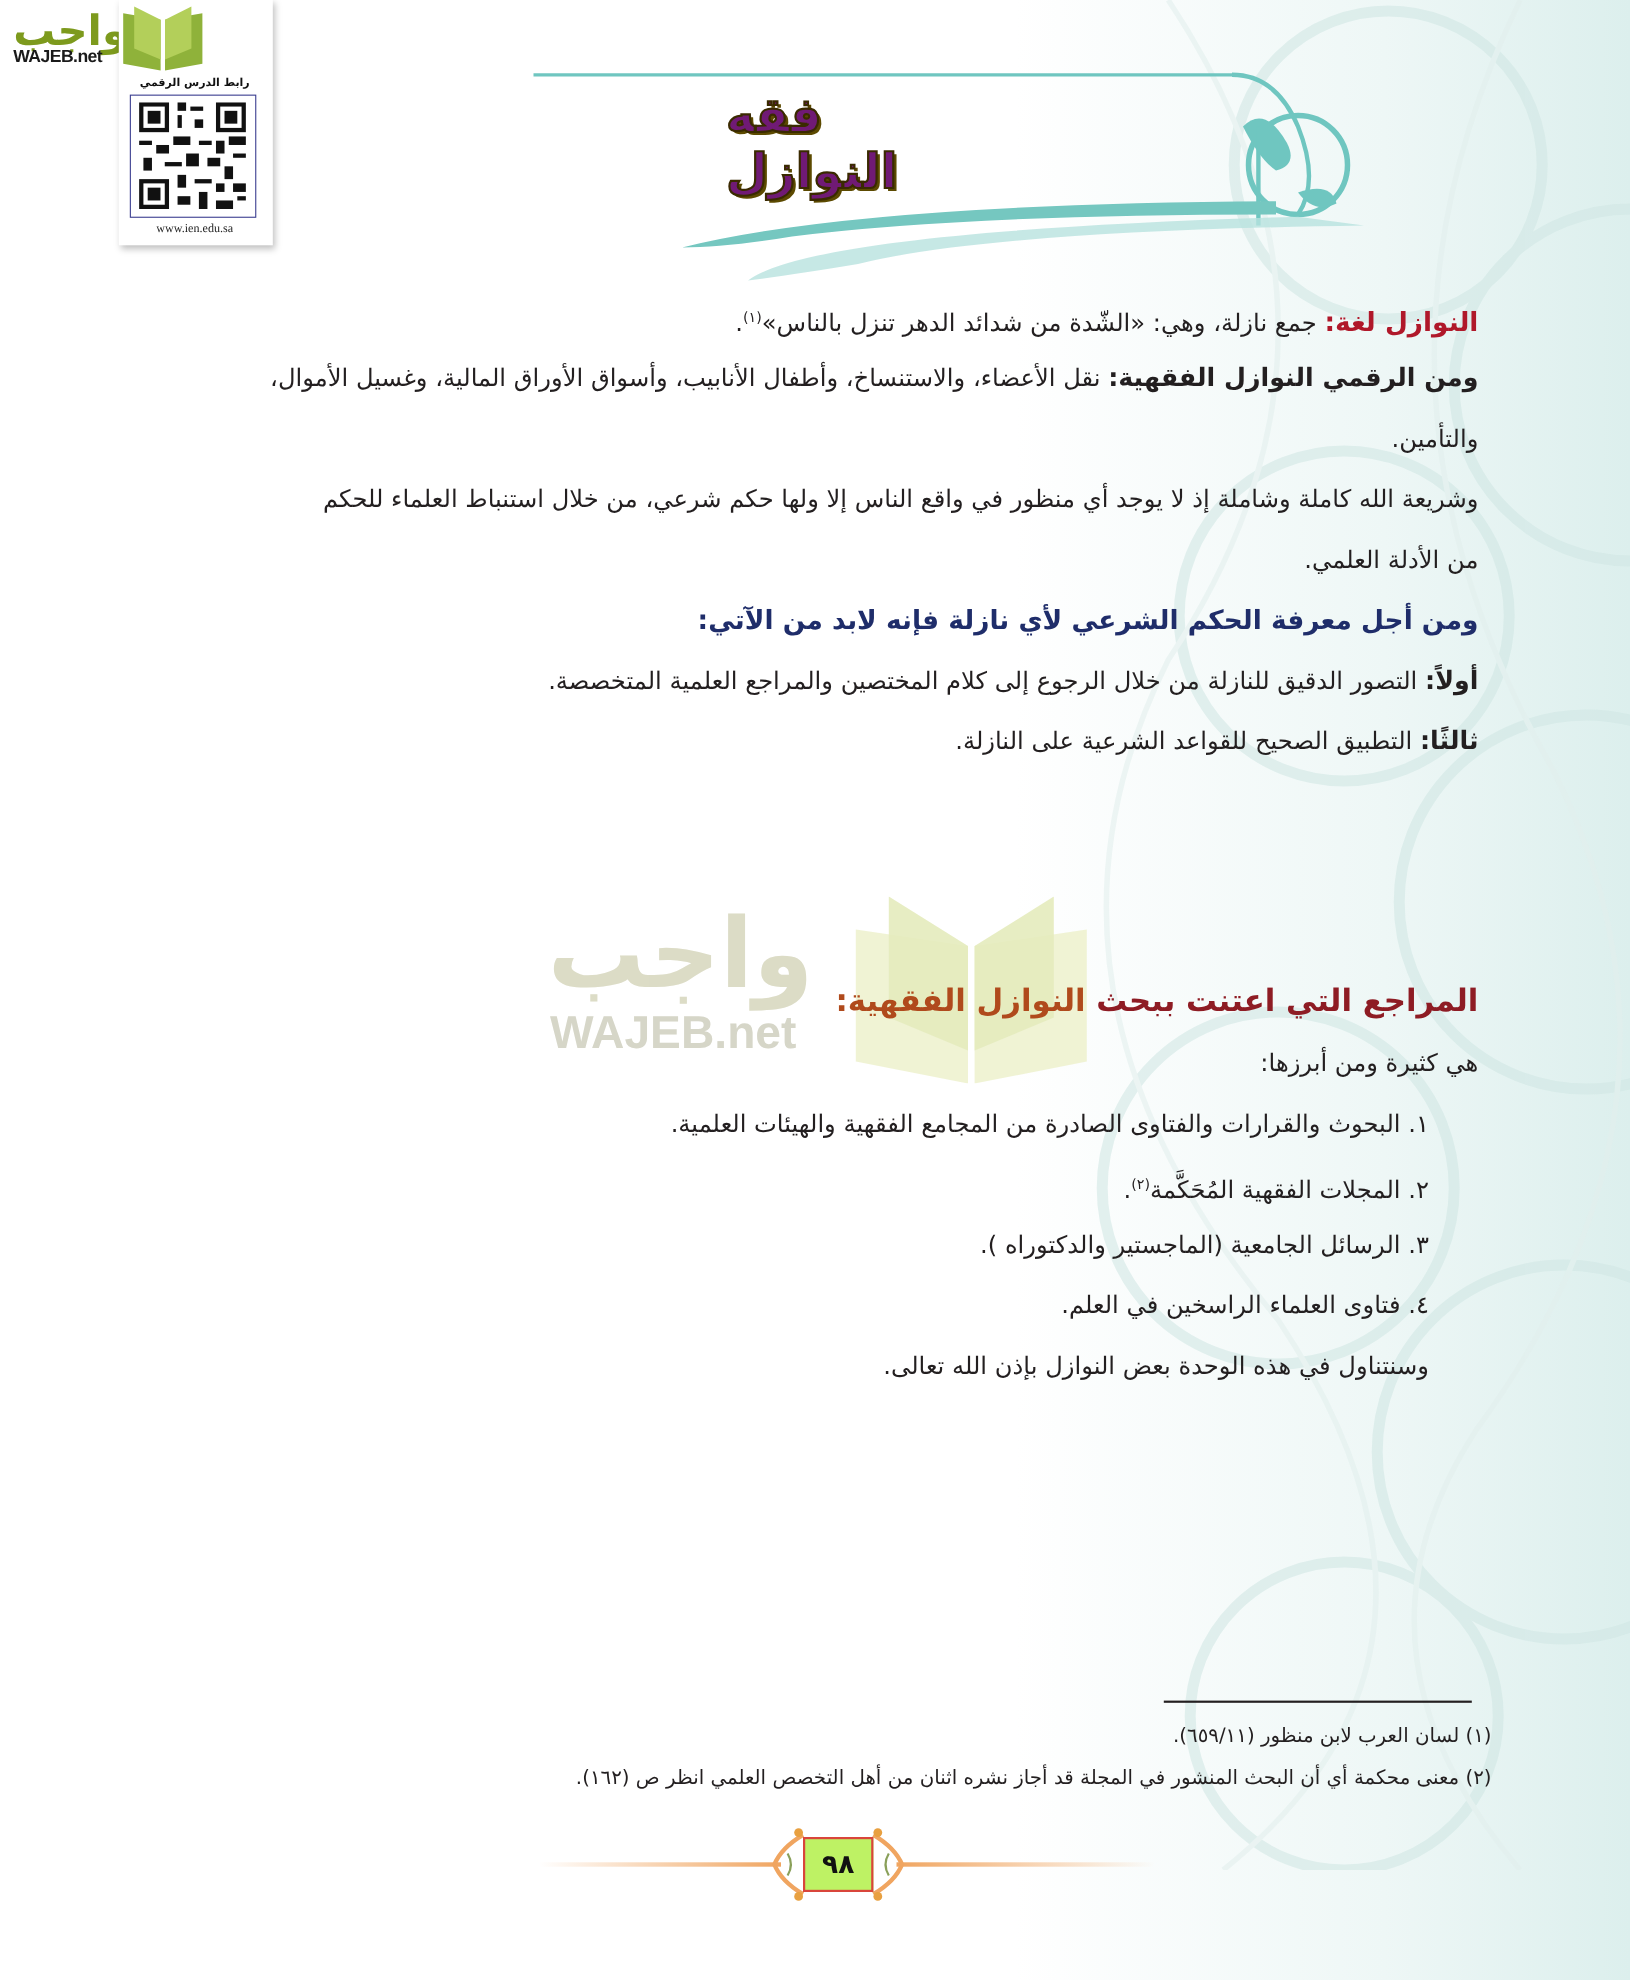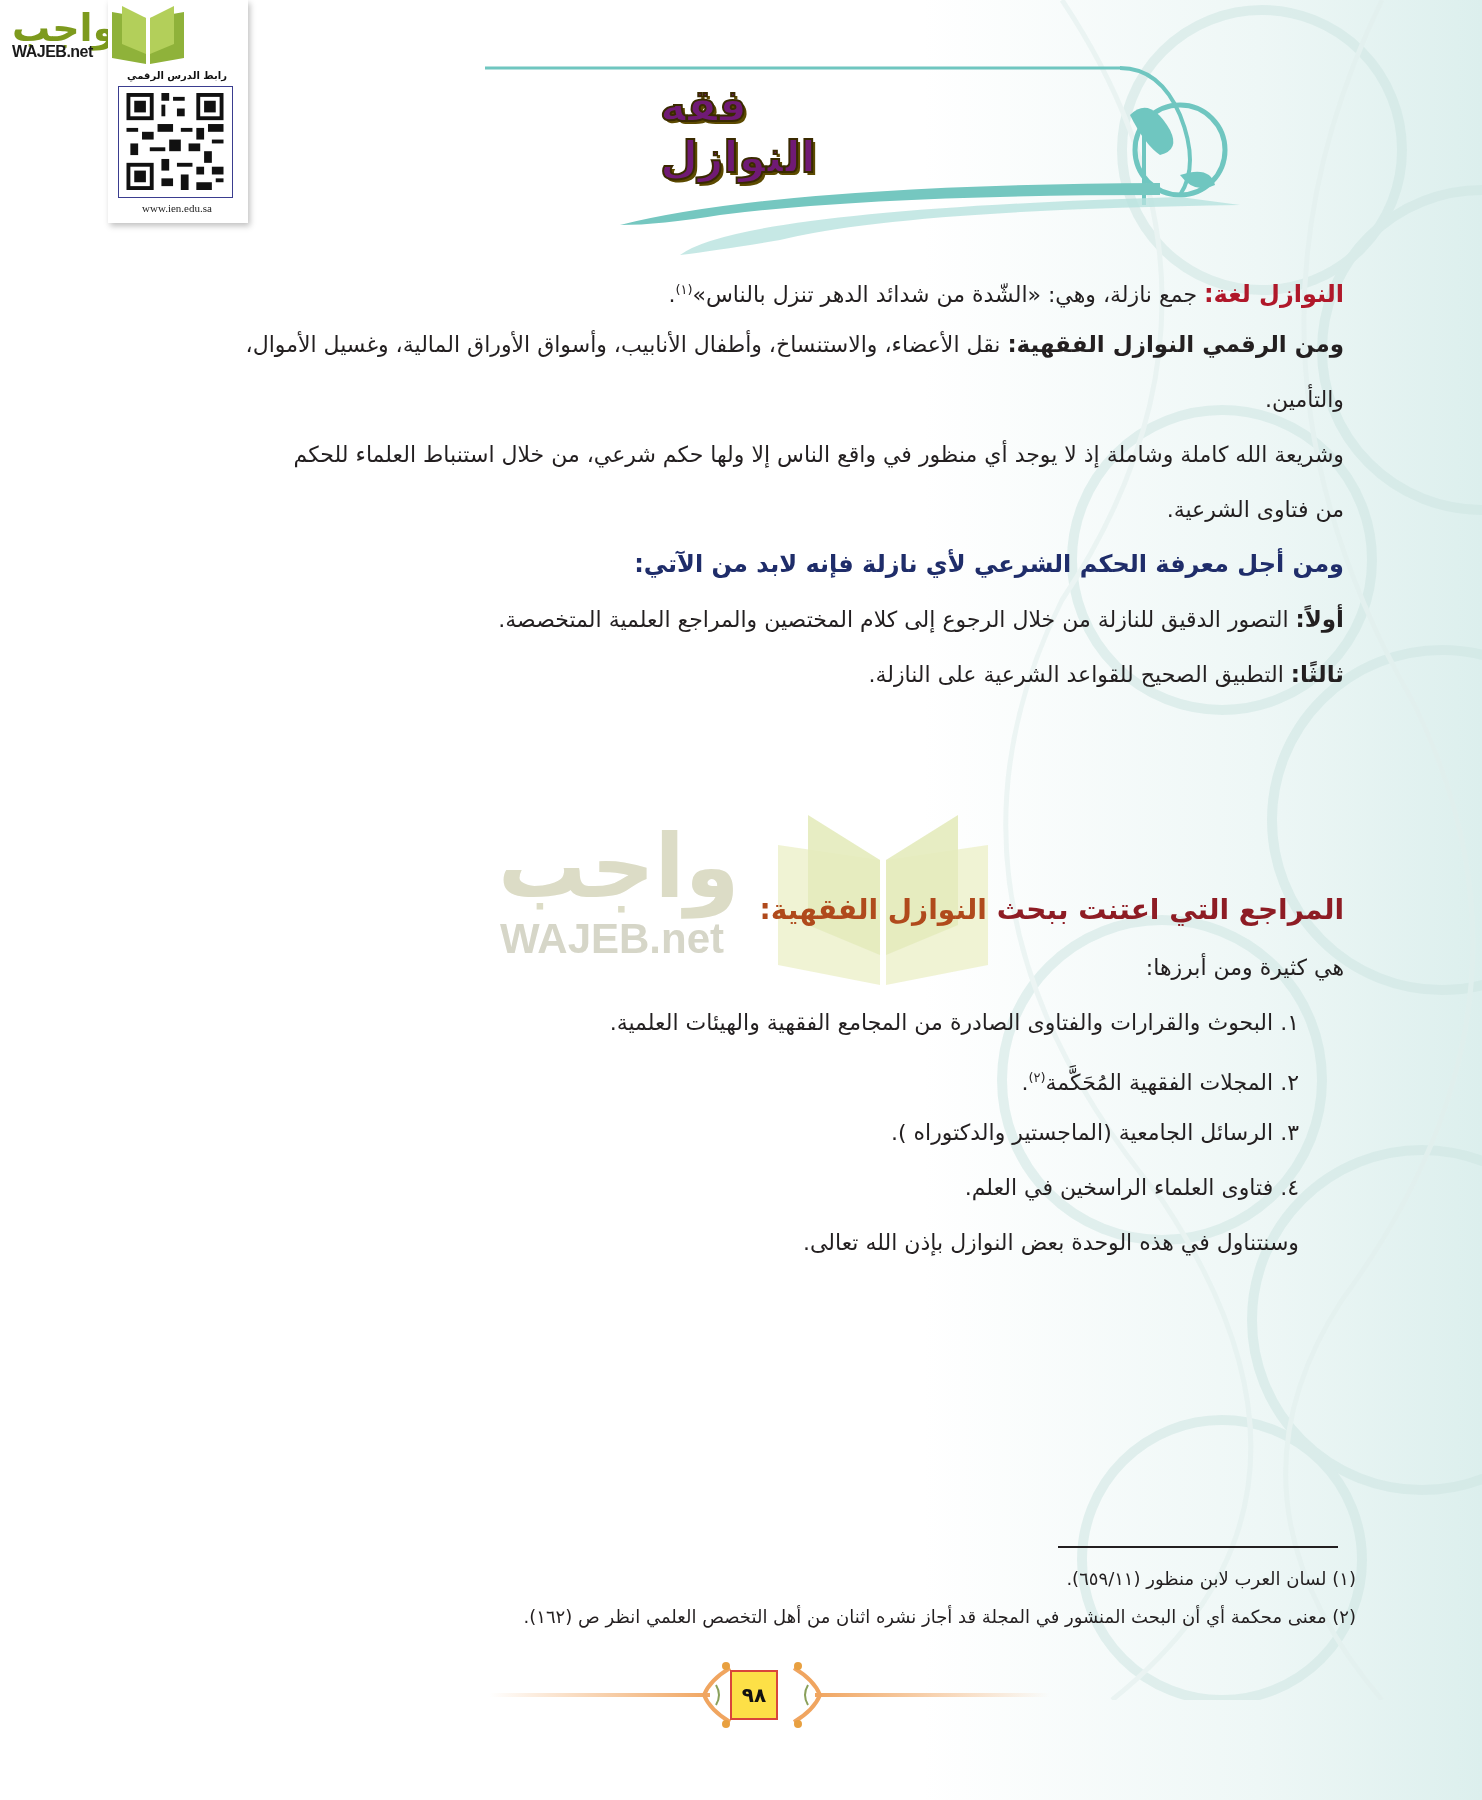--- a/index.html
+++ b/index.html
@@ -84,23 +84,23 @@
     .wm-book { position: absolute; left: 280px; top: 0; width: 230px; height: 170px; }
     
     .fn-rule { position: absolute; left: 1058px; top: 1546px; width: 280px; height: 2px; background: #231f20; z-index: 2; }
     .footnotes { position: absolute; right: 126px; top: 1560px; width: 1000px; direction: rtl; text-align: right; z-index: 2; }
     .fn { font-size: 18px; line-height: 38px; white-space: nowrap; }
     
     .pager { position: absolute; left: 490px; top: 1660px; width: 560px; height: 70px; z-index: 2; }
     .pager-line { position: absolute; top: 33px; height: 4px; background: linear-gradient(to right, rgba(245,180,120,0), #f0a560); }
     .pager-line.r { background: linear-gradient(to left, rgba(245,180,120,0), #f0a560); }
     .pager-box {
-      position: absolute; left: 240px; top: 10px; width: 48px; height: 50px;
-      background: #fde047; border: 2px solid #d9453b; text-align: center;
-      font-size: 20px; font-weight: bold; line-height: 46px; color: #111; direction: rtl;
+      position: absolute; left: 240px; top: 10px; width: 64px; height: 50px;
+      background: #bef264; border: 2px solid #d9453b; text-align: center;
+      font-size: 24px; font-weight: bold; line-height: 46px; color: #111; direction: rtl;
     }
   </style>
 </head>
 <body>
 
 <div class="bg-tint"></div>
 <svg class="bg-pattern" viewBox="0 0 520 1700">
   <g fill="none" stroke="#cfe6e3" stroke-width="10">
     <circle cx="300" cy="150" r="140"></circle>
     <circle cx="520" cy="350" r="160"></circle>
@@ -184,21 +184,21 @@
 
 <div class="content">
   <div class="line">
     <span class="term-red">النوازل لغة:</span><span> جمع نازلة، وهي: «الشّدة من شدائد الدهر تنزل بالناس»</span><sup>(١)</sup><span>.</span>
   </div>
   <div class="line">
     <span class="term-dark">ومن الرقمي النوازل الفقهية:</span><span> نقل الأعضاء، والاستنساخ، وأطفال الأنابيب، وأسواق الأوراق المالية، وغسيل الأموال،</span>
   </div>
   <div class="line">والتأمين.</div>
   <div class="line">وشريعة الله كاملة وشاملة إذ لا يوجد أي منظور في واقع الناس إلا ولها حكم شرعي، من خلال استنباط العلماء للحكم</div>
-  <div class="line">من فتاوى الشرعية.</div>
+  <div class="line">من الأدلة العلمي.</div>
   <div class="line heading-navy">ومن أجل معرفة الحكم الشرعي لأي نازلة فإنه لابد من الآتي:</div>
   <div class="line">
     <span class="term-dark">أولاً:</span><span> التصور الدقيق للنازلة من خلال الرجوع إلى كلام المختصين والمراجع العلمية المتخصصة.</span>
   </div>
   <div class="line">
     <span class="term-dark">ثالثًا:</span><span> التطبيق الصحيح للقواعد الشرعية على النازلة.</span>
   </div>
 </div>
 
 <div class="watermark">

